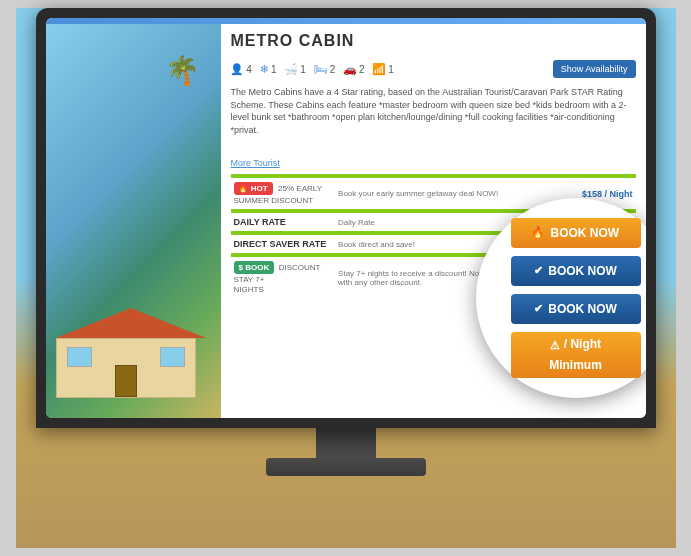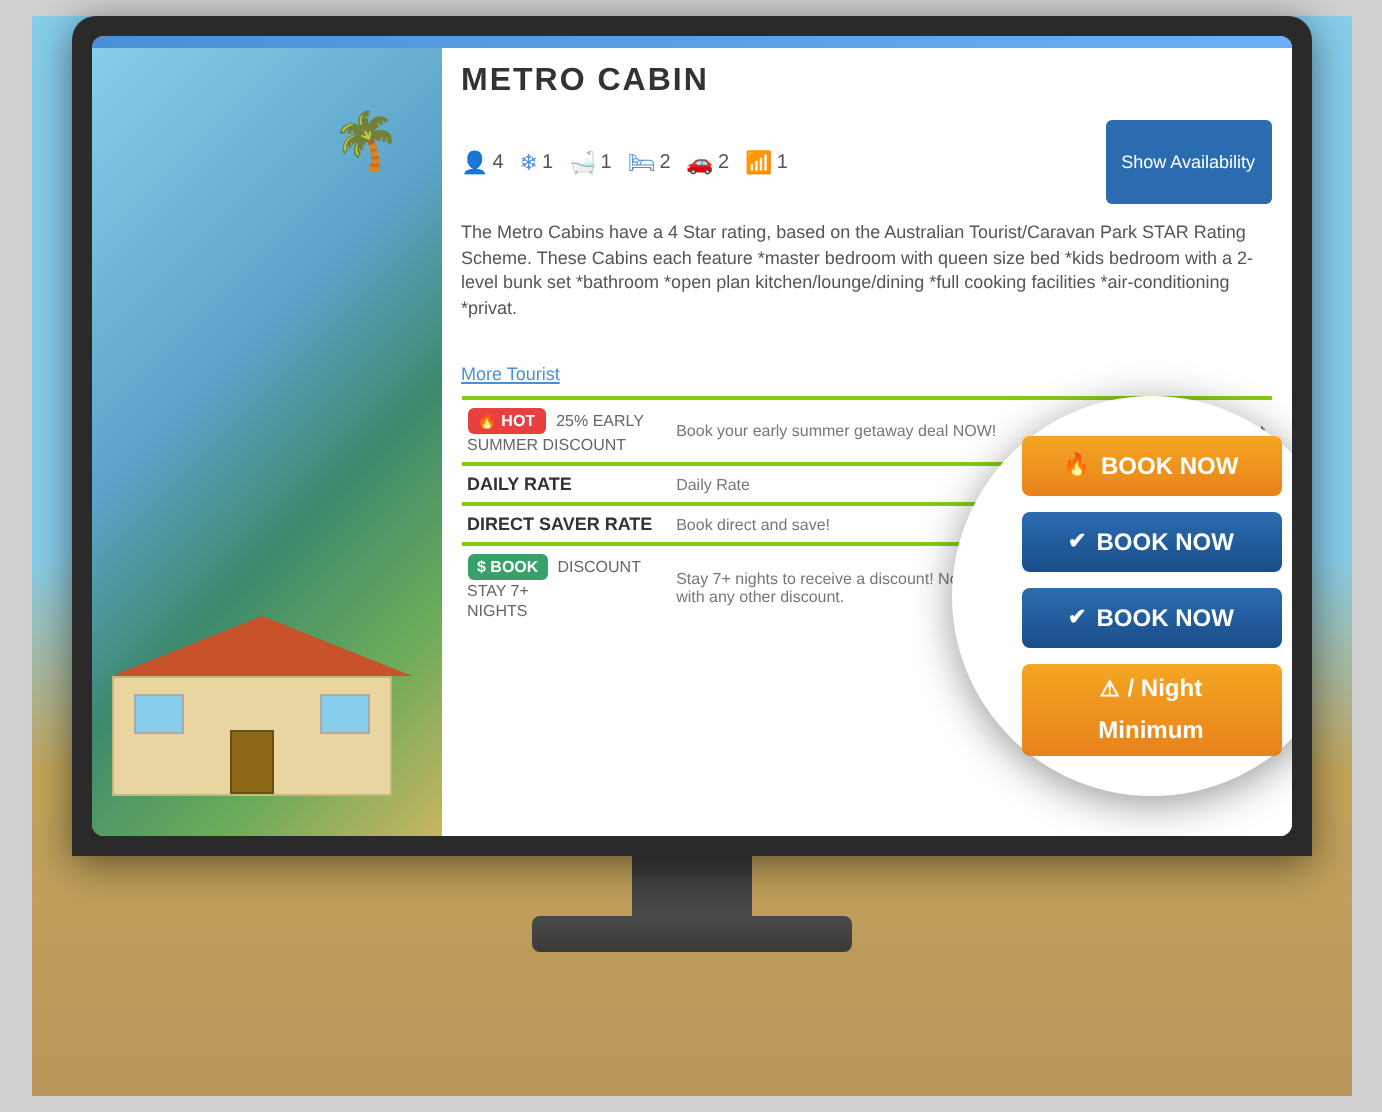--- a/index.html
+++ b/index.html
@@ -157,21 +157,21 @@
 
     .amenity-icon {
       font-size: 11px;
       color: #4a90d9;
     }
 
     .show-avail-btn {
       background: #2b6cb0;
       color: white;
       border: none;
-      padding: 16px 8px;
+      padding: 4px 8px;
       font-size: 9px;
       border-radius: 3px;
       cursor: pointer;
       margin-left: auto;
       white-space: nowrap;
     }
 
     .description {
       font-size: 9px;
       color: #555;
@@ -200,21 +200,21 @@
       font-weight: bold;
     }
 
     
     .rate-table {
       width: 100%;
       border-collapse: collapse;
     }
 
     .rate-row {
-      border-top: 2px solid #84cc16;
+      border-top: 4px solid #84cc16;
       margin-top: 40px;
     }
 
     .rate-row td {
       padding: 4px 3px;
       font-size: 9px;
       vertical-align: middle;
     }
 
     .rate-badge {

